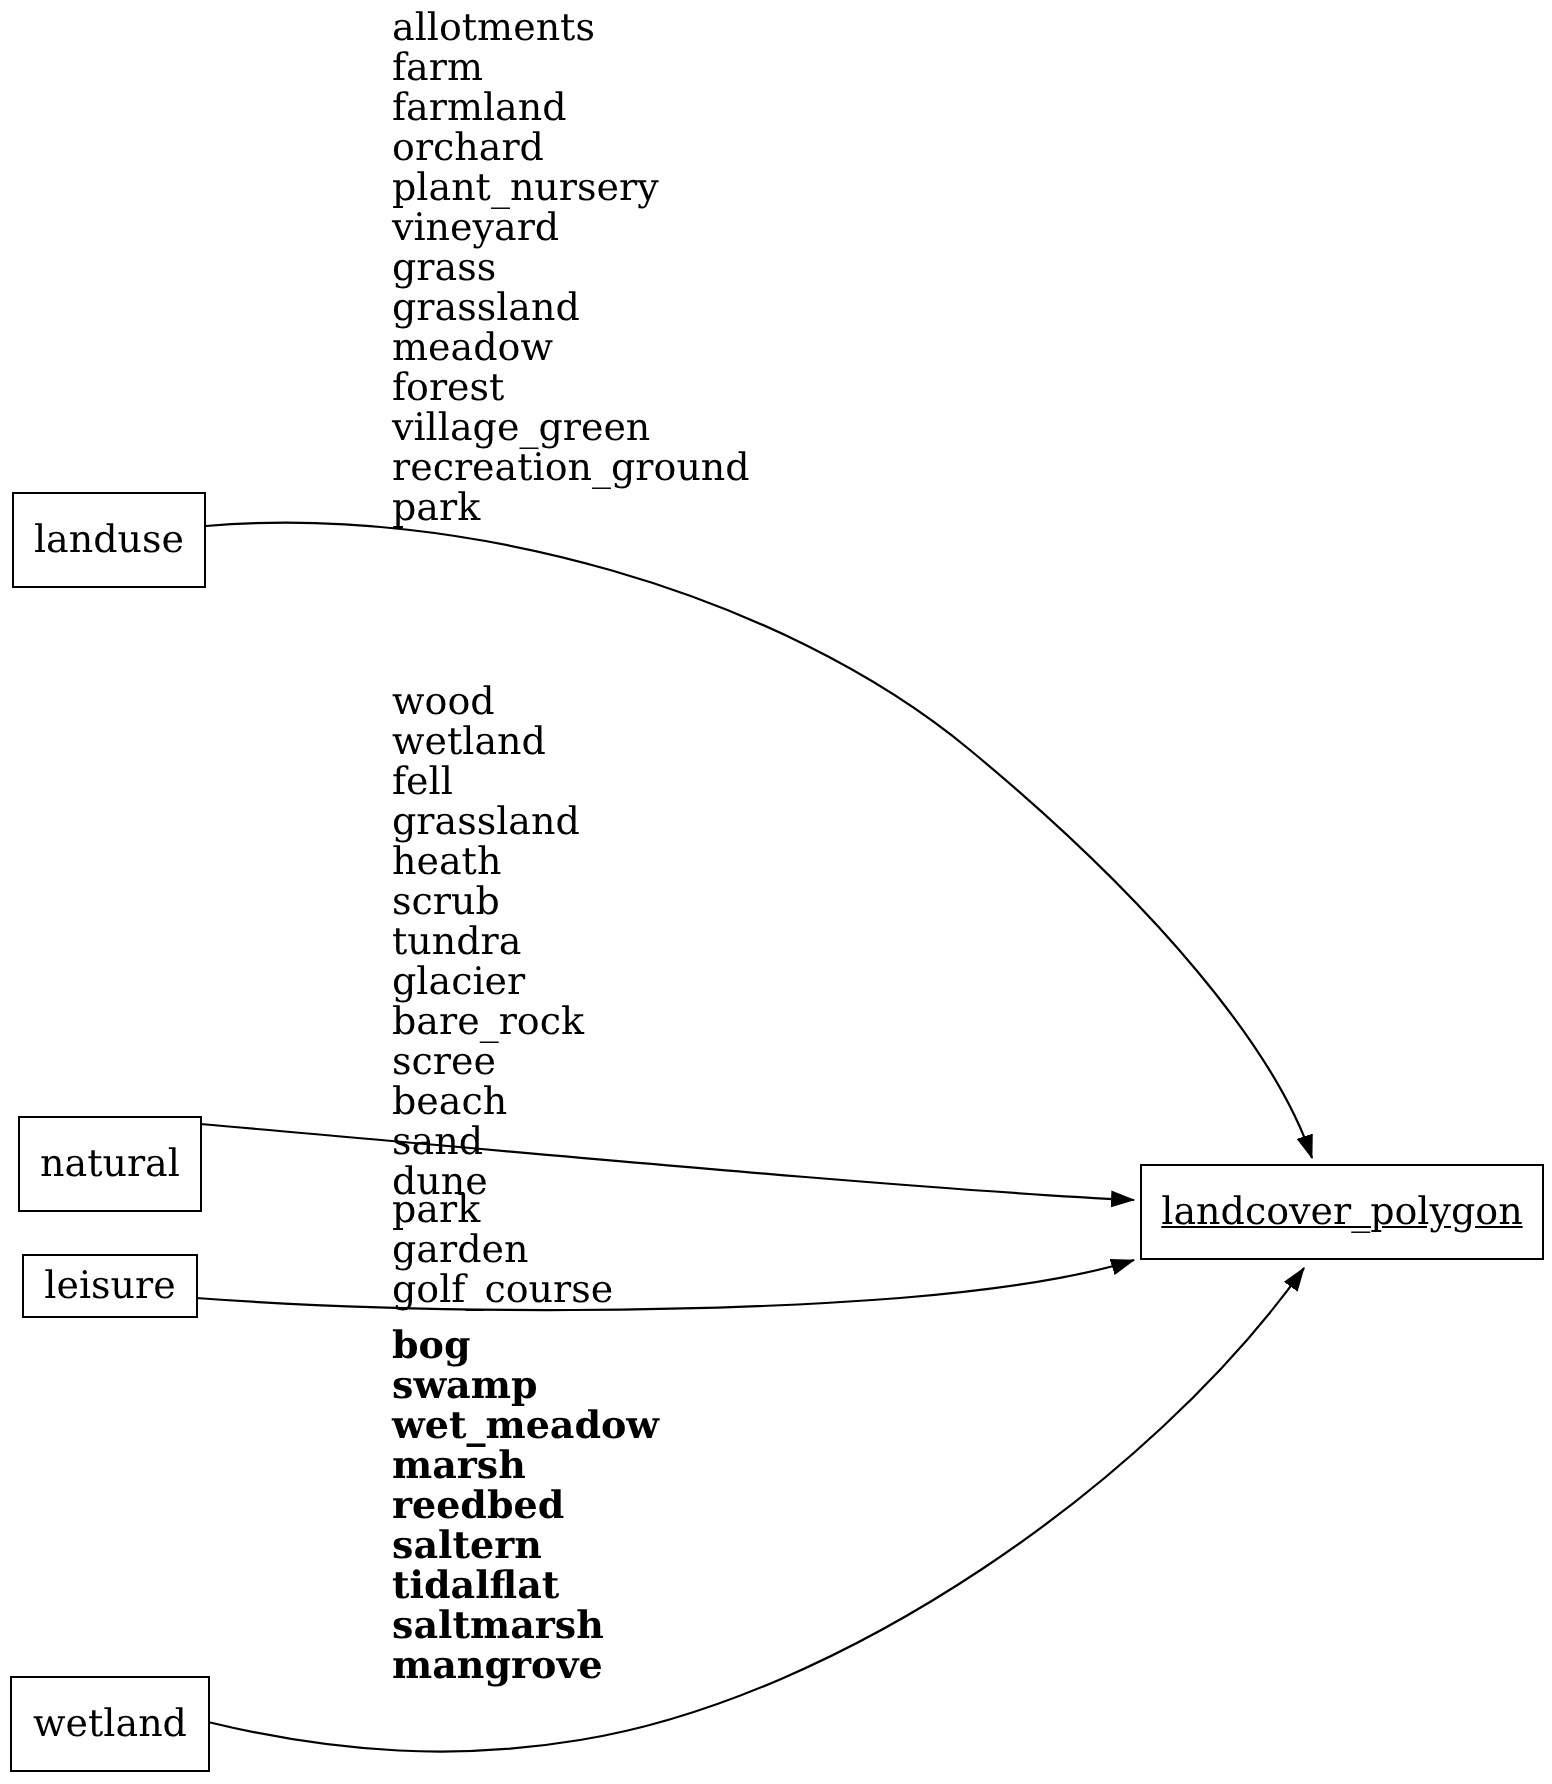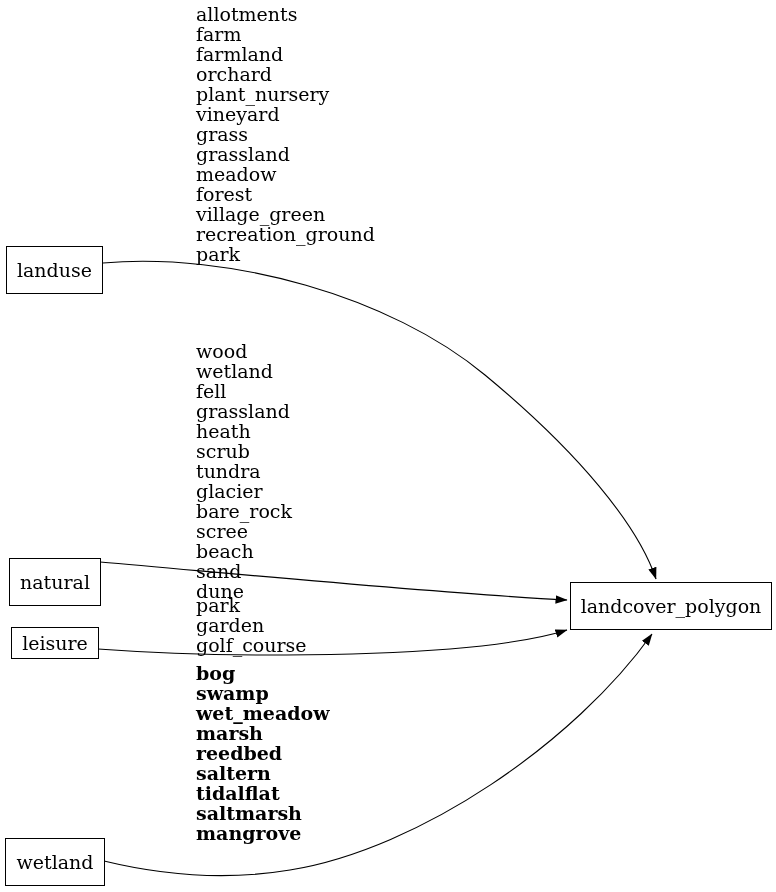--- a/index.html
+++ b/index.html
@@ -43,21 +43,21 @@
     align-items: center;
     justify-content: center;
     font-size: 19px;
     line-height: 20px;
     white-space: nowrap;
   }
   .node-landuse   { left: 6px;   top: 246px; width: 97px;  height: 48px; }
   .node-natural   { left: 9px;   top: 537px; width: 92px;  height: 48px; margin-top: 21px; }
   .node-leisure   { left: 11px;  top: 627px; width: 88px;  height: 32px; }
   .node-wetland   { left: 5px;   top: 838px; width: 100px; height: 48px; }
-  .node-landcover { left: 570px; top: 582px; width: 202px; height: 48px; }
+  .node-landcover { left: 570px; top: 582px; width: 202px; height: 48px; text-decoration: underline; }
   .edge-label {
     position: absolute;
     left: 196px;
     width: 280px;
     font-size: 19px;
     line-height: 20px;
     white-space: pre-line;
   }
   .edge-label-landuse { top: 4px;   }
   .edge-label-natural { top: 296px; margin-top: 45px; }

